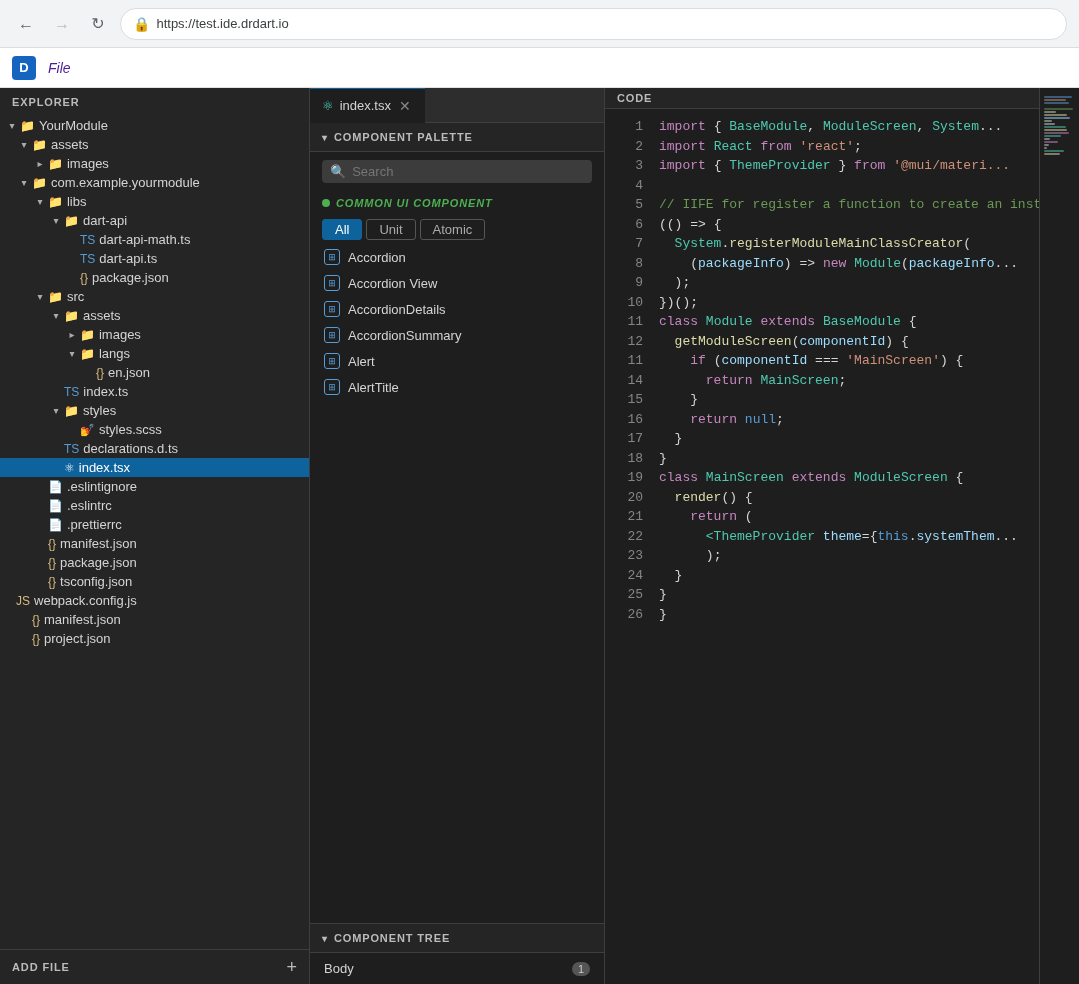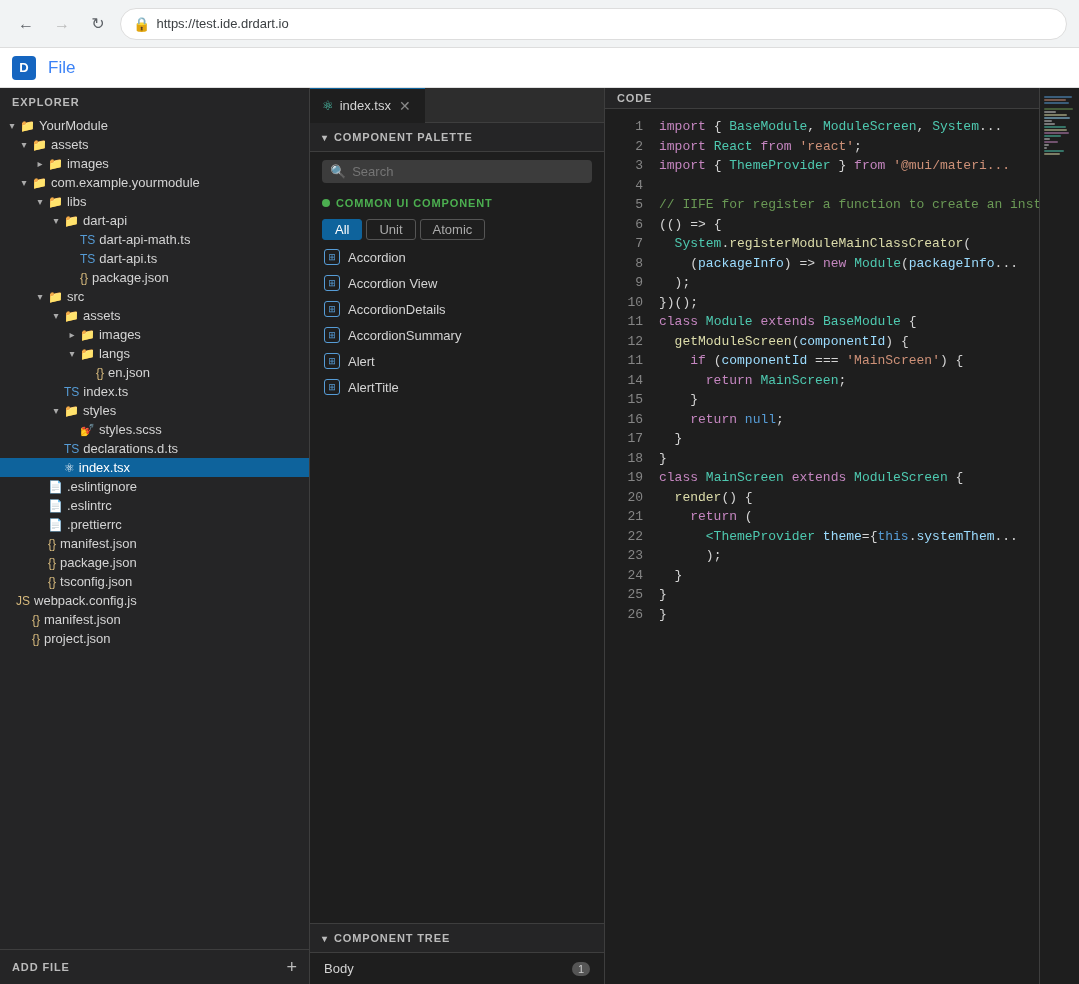--- a/index.html
+++ b/index.html
@@ -55,21 +55,21 @@
     }
     .app-logo {
       width: 24px; height: 24px;
       background: #1565c0;
       border-radius: 4px;
       display: flex; align-items: center; justify-content: center;
       color: white;
       font-weight: bold;
       font-size: 13px;
     }
-    .app-menu { font-size: 17px; color: #3b82f6; cursor: pointer; }
+    .app-menu { font-size: 14px; color: #4c1d95; cursor: pointer; font-style: italic; }
 
     
     .main-layout {
       display: flex;
       flex: 1;
       overflow: hidden;
     }
 
     
     .sidebar {
@@ -225,20 +225,21 @@
     .common-header {
       display: flex;
       align-items: center;
       padding: 6px 12px;
       font-size: 11px;
       font-weight: 600;
       letter-spacing: 0.08em;
       color: #4caf50;
       gap: 6px;
       flex-shrink: 0;
+      font-style: italic;
     }
     .green-dot { width: 8px; height: 8px; background: #4caf50; border-radius: 50%; flex-shrink: 0; }
 
     .filter-tabs {
       display: flex;
       padding: 4px 12px;
       gap: 4px;
       flex-shrink: 0;
     }
     .filter-tab {

